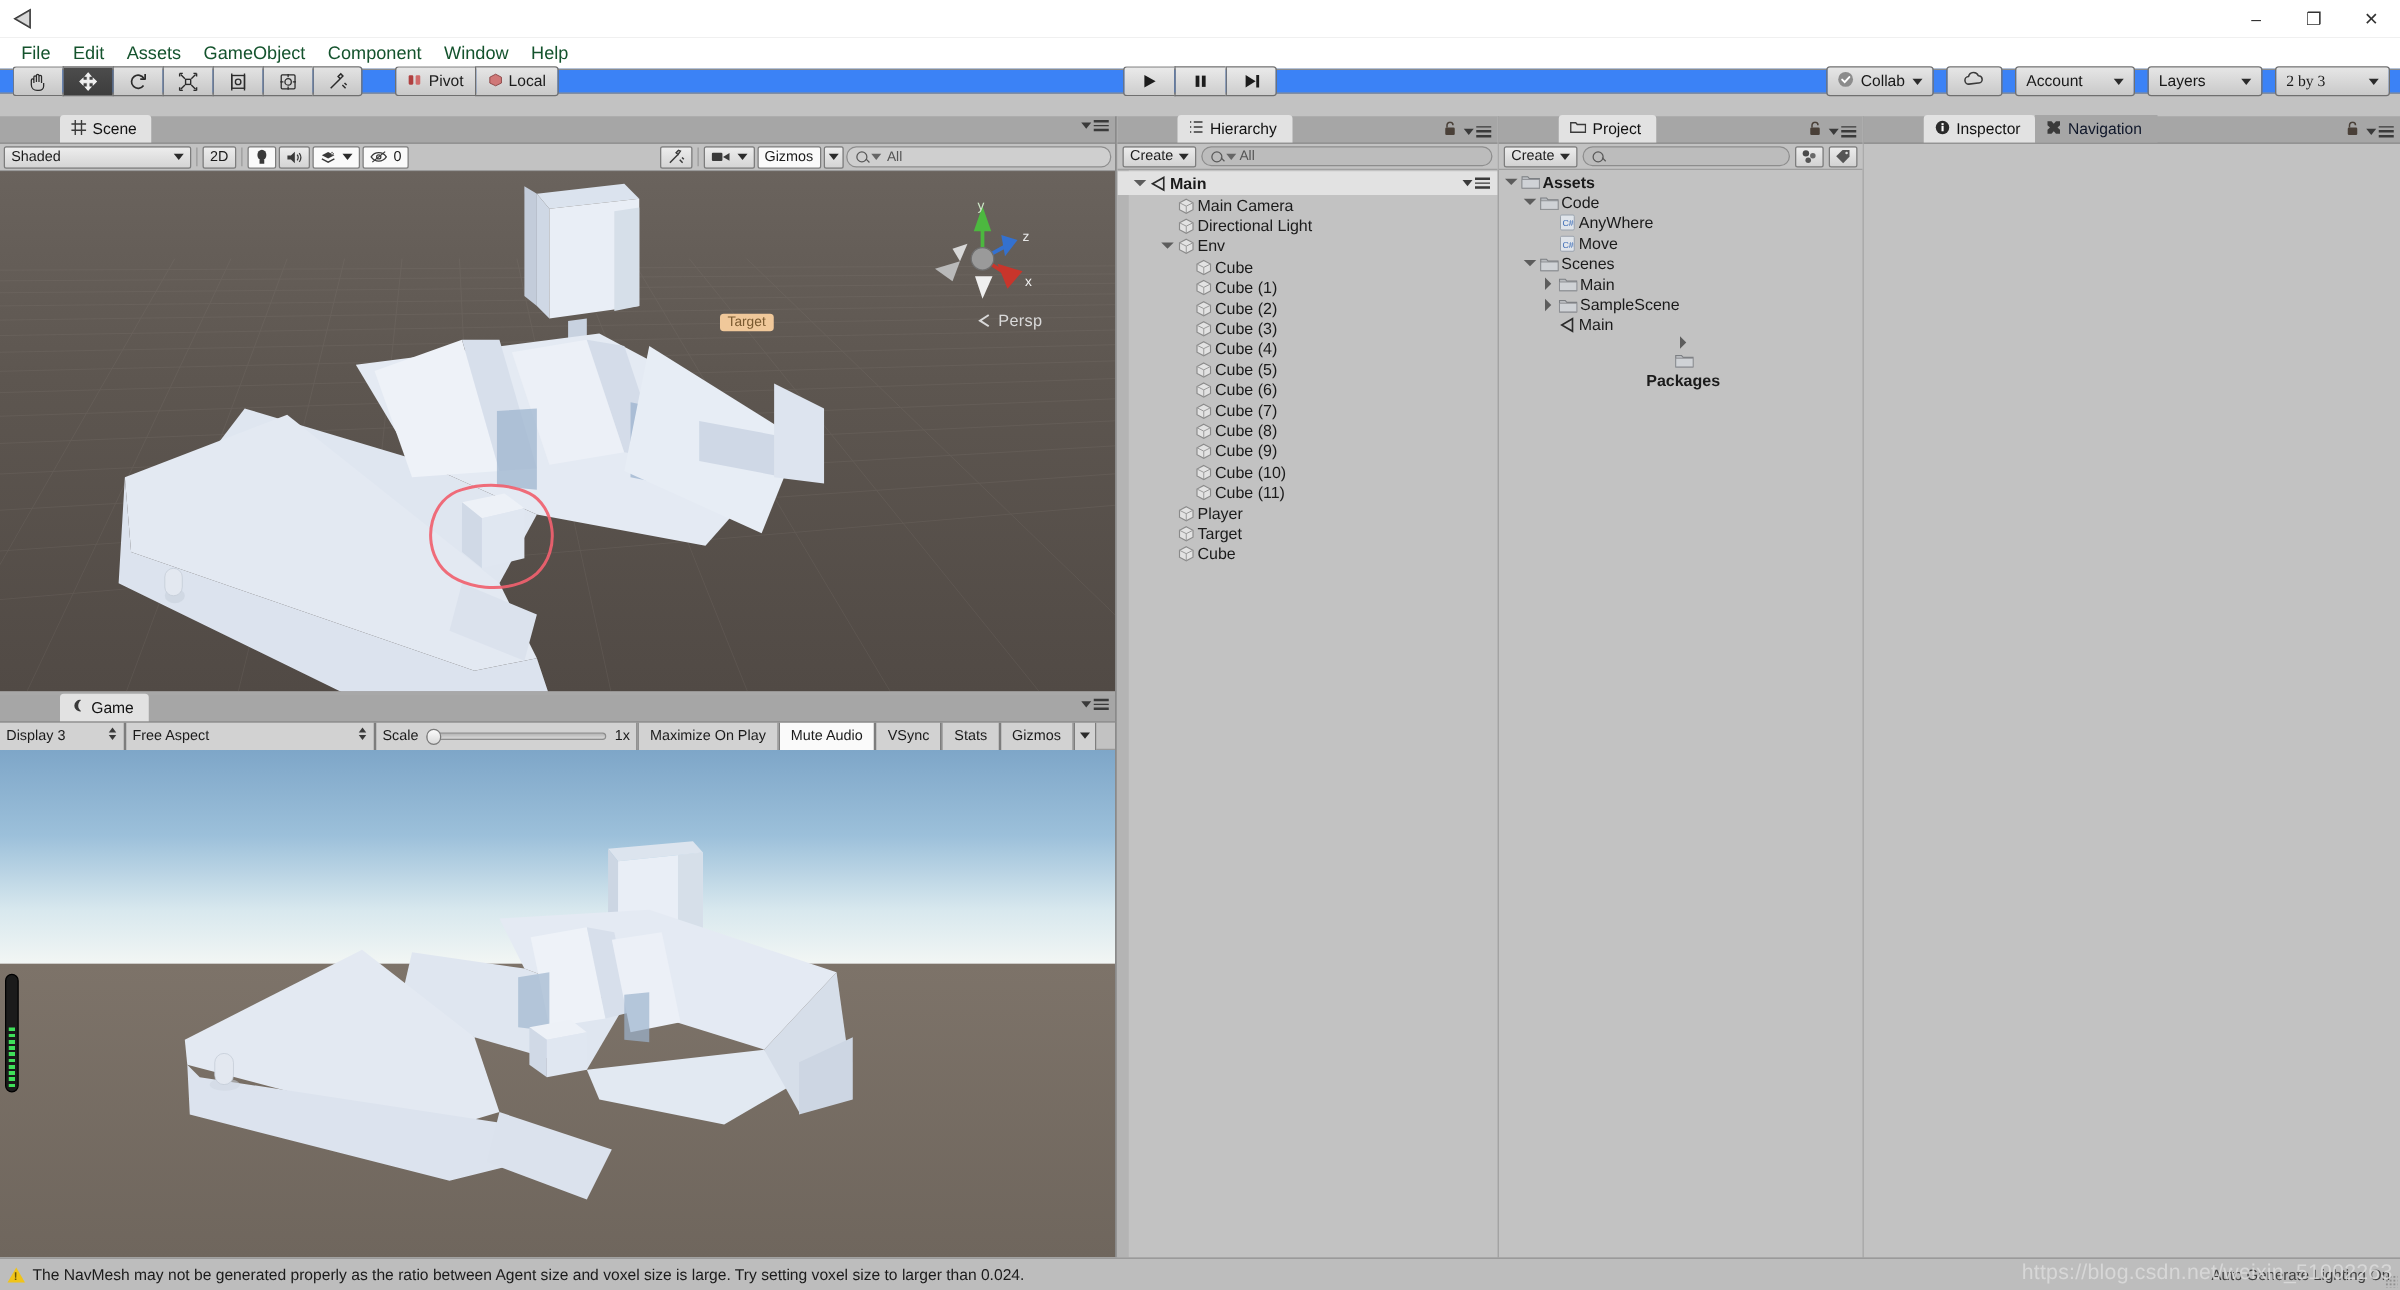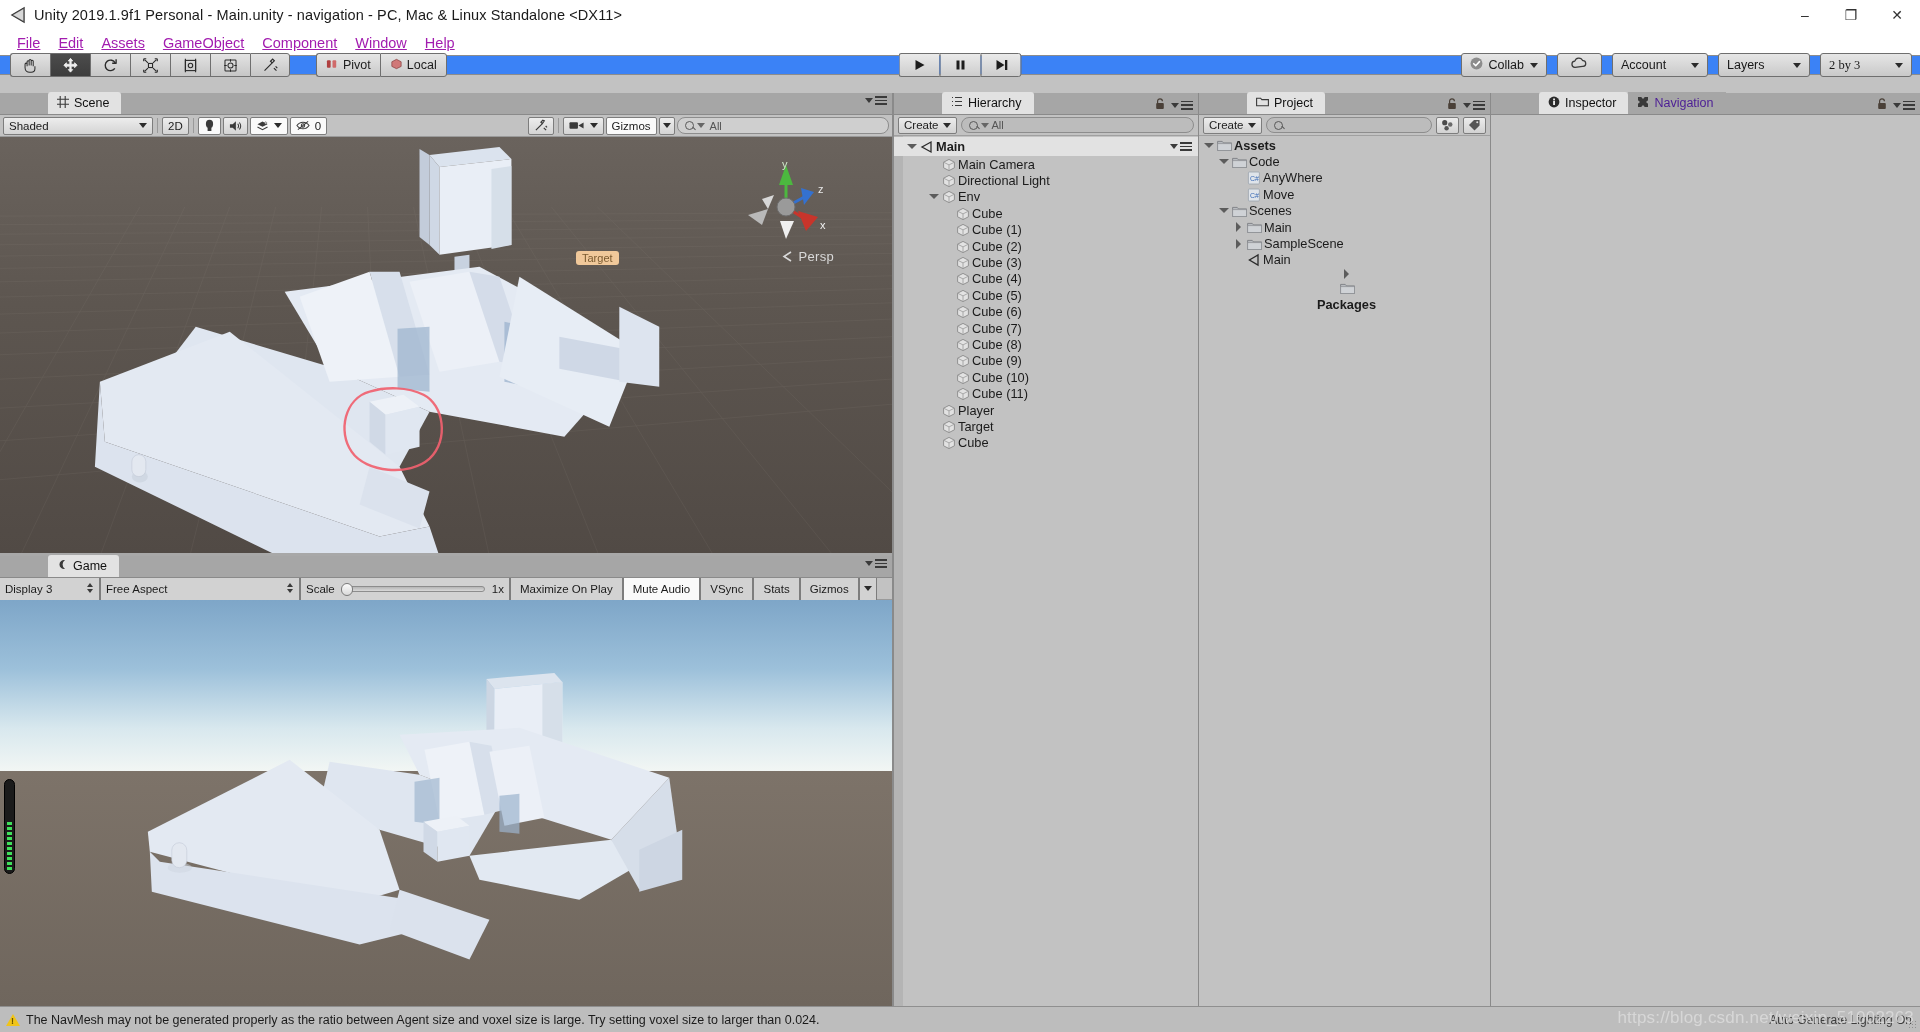--- a/index.html
+++ b/index.html
@@ -24,21 +24,21 @@
   .win-btns { position: absolute; right: 0; top: 0; height: 30px; display: flex; }
   .win-btn { width: 46px; height: 30px; display:flex; align-items:center; justify-content:center; color:#333; font-size: 14px; }
 
   
   .menubar {
     height: 25px; width: 100%;
     background: #ffffff;
     display: flex; align-items: center;
     padding-left: 8px;
   }
-  .menu-item { font-size: 14.5px; color: #a21caf; padding: 2px 9px; cursor: default; text-decoration: underline; }
+  .menu-item { font-size: 14.5px; color: #14532d; padding: 2px 9px; cursor: default; }
 
   
   .main-toolbar {
     height: 20px; width: 100%;
     background: #3b82f6;
     border-top: 1px solid #8c8c8c;
     border-bottom: 1px solid #8c8c8c;
     display: flex; align-items: center;
     position: relative;
   }
@@ -96,21 +96,21 @@
   
   .panel { display:flex; flex-direction:column; background:#c2c2c2; position:relative; }
   .tabstrip {
     height: 22px; background: #a6a6a6;
     display:flex; align-items:flex-end; position:relative;
     border-bottom: 1px solid #8a8a8a;
     padding-left: 48px;
   }
   .tab {
     height: 22px; display:flex; align-items:center; gap:5px;
-    padding: 0 12px 0 9px; font-size: 12.5px; color:#4c1d95;
+    padding: 0 12px 0 9px; font-size: 12.5px; color:#0f172a;
     background: #a6a6a6;
   }
   .tab.active { background: #e2e2e2; border-radius: 3px 3px 0 0; color:#111; }
   .tab-right { position:absolute; right:5px; top:3px; display:flex; gap:6px; align-items:center; }
   .ico-menu { display:flex; align-items:center; gap:2px; }
   .ico-menu .bars { width:12px; height:9px; display:flex; flex-direction:column; justify-content:space-between; }
   .ico-menu .bars i { display:block; height:1.6px; background:#3a3a3a; }
 
   .subbar {
     height: 21px; background: #c2c2c2;
@@ -213,21 +213,20 @@
 </head>
 <body>
 
 <div class="titlebar">
   <span class="title-icon">
     <svg width="18" height="18" viewBox="0 0 18 18">
         <polygon points="14,2 14,16 2,9" fill="none" stroke="#333" stroke-width="1.4"></polygon>
         <polygon points="14,2 14,16 2,9" fill="#8f8f8f" opacity=".35"></polygon>
       </svg>
   </span>
-  <span class="title-text">Unity 2019.1.9f1 Personal - Main.unity - navigation - PC, Mac &amp; Linux Standalone &lt;DX11&gt;</span>
   <div class="win-btns">
     <div class="win-btn">–</div>
     <div class="win-btn">❐</div>
     <div class="win-btn close">✕</div>
   </div>
 </div>
 
 <div class="menubar">
   <div class="menu-item">File</div>
   <div class="menu-item">Edit</div>

